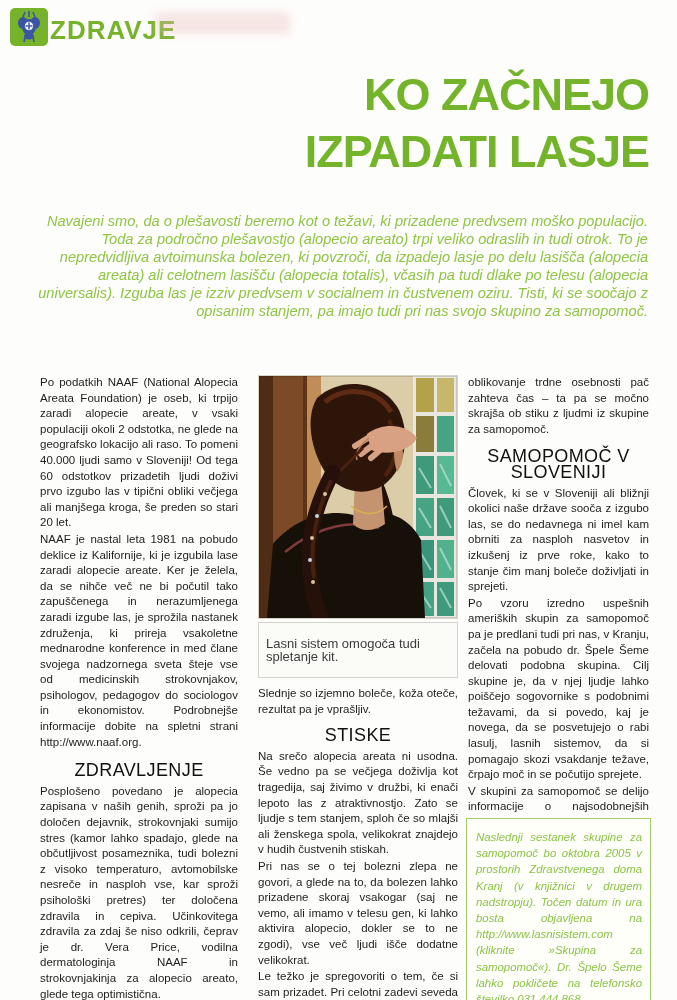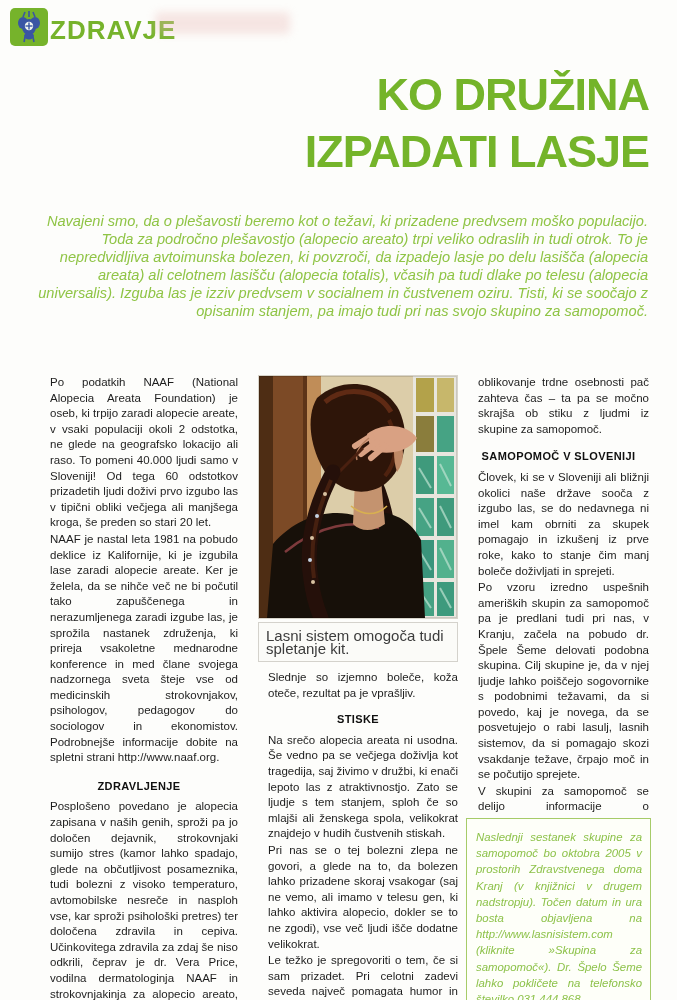--- a/index.html
+++ b/index.html
@@ -16,35 +16,35 @@
     background:#e9b9b6;opacity:.35;filter:blur(4px);border-radius:4px;}
   
   .headline{position:absolute;top:66px;right:28px;text-align:right;color:#74b42a;
     font-weight:bold;font-size:45px;line-height:57px;letter-spacing:-1px;}
   
   .intro{position:absolute;top:212px;left:30px;width:618px;text-align:right;
     font-style:italic;color:#8fc445;font-size:14.6px;line-height:18px;}
   
   .col{position:absolute;top:375px;font-size:11.5px;line-height:15.6px;color:#1d1d1d;
     text-align:justify;}
-  .col p{margin:0 0 0 10px;}
+  .col p{margin:0 0 0 0;}
   .col p + p{margin-top:1px;}
   .col-1{left:40px;width:198px;}
   .col-2{left:258px;width:200px;}
   .col-3{left:468px;width:181px;}
-  .col h3{margin:13px 0 5px 0;font-size:11px;letter-spacing:.4px;text-align:center;
-    color:#101010;font-weight:bold;}
+  .col h3{margin:13px 0 5px 0;font-size:18px;letter-spacing:.4px;text-align:center;
+    color:#101010;font-weight:normal;}
   .col-2 h3{margin-top:11px;}
   .col-3 h3{margin-top:12px;}
   .url{font-weight:normal;}
   
   .photo-wrap{width:200px;margin-bottom:8px;}
   .photo{width:198px;height:242px;border:1px solid #d8d4ca;display:block;}
   .caption{margin-top:3px;border:1px solid #d4d2cc;background:#fbfbf8;color:#3c3c3c;
-    font-size:15px;line-height:13px;padding:6px 7px;text-align:left;}
+    font-size:13px;line-height:13px;padding:14px 7px;text-align:left;}
   
   .infobox{position:absolute;left:466px;top:818px;width:166px;border:1px solid #a6cb69;
     background:#fefff9;padding:10px 8px 9px 9px;font-style:italic;color:#8dc24a;
     font-size:11.4px;line-height:16.2px;text-align:justify;}
   
   .footer{position:absolute;left:40px;right:28px;top:1025px;display:flex;
     justify-content:space-between;align-items:baseline;color:#4a4a4a;}
   .page-num{font-size:11.5px;}
   .mag-name{font-size:12px;letter-spacing:.3px;font-weight:bold;}
 </style>
@@ -70,21 +70,21 @@
           <line x1="15.5" y1="18" x2="22.5" y2="18"></line>
         </g>
       <ellipse cx="19" cy="28" rx="5" ry="3.5" fill="#3a55a4"></ellipse>
     </svg>
   </div>
   <div class="section-label">ZDRAVJE</div>
 </div>
 <div class="bleed-artifact"></div>
 
 <div class="headline">
-  <div>KO DRUŽINA</div>
+  <div>KO ZAČNEJO</div>
   <div>IZPADATI LASJE</div>
 </div>
 
 <div class="intro">Navajeni smo, da o plešavosti beremo kot o težavi, ki prizadene predvsem moško populacijo. Toda za področno plešavostjo (alopecio areato) trpi veliko odraslih in tudi otrok. To je nepredvidljiva avtoimunska bolezen, ki povzroči, da izpadejo lasje po delu lasišča (alopecia areata) ali celotnem lasišču (alopecia totalis), včasih pa tudi dlake po telesu (alopecia universalis). Izguba las je izziv predvsem v socialnem in čustvenem oziru. Tisti, ki se soočajo z opisanim stanjem, pa imajo tudi pri nas svojo skupino za samopomoč.</div>
 
 <div class="col col-1">
   <p>Po podatkih NAAF (National Alopecia Areata Foundation) je oseb, ki trpijo zaradi alopecie areate, v vsaki populaciji okoli 2 odstotka, ne glede na geografsko lokacijo ali raso. To pomeni 40.000 ljudi samo v Sloveniji! Od tega 60 odstotkov prizadetih ljudi doživi prvo izgubo las v tipični obliki večjega ali manjšega kroga, še preden so stari 20 let.</p>
   <p><span>NAAF je nastal leta 1981 na pobudo deklice iz Kalifornije, ki je izgubila lase zaradi alopecie areate. Ker je želela, da se nihče več ne bi počutil tako zapuščenega in nerazumljenega zaradi izgube las, je sprožila nastanek združenja, ki prireja vsakoletne mednarodne konference in med člane svojega nadzornega sveta šteje vse od medicinskih strokovnjakov, psihologov, pedagogov do sociologov in ekonomistov. Podrobnejše informacije dobite na spletni strani</span>
     <span class="url">http://www.naaf.org.</span></p>
   <h3>ZDRAVLJENJE</h3>
@@ -175,21 +175,21 @@
   <p>Slednje so izjemno boleče, koža oteče, rezultat pa je vprašljiv.</p>
   <h3>STISKE</h3>
   <p>Na srečo alopecia areata ni usodna. Še vedno pa se večjega doživlja kot tragedija, saj živimo v družbi, ki enači lepoto las z atraktivnostjo. Zato se ljudje s tem stanjem, sploh če so mlajši ali ženskega spola, velikokrat znajdejo v hudih čustvenih stiskah.</p>
   <p>Pri nas se o tej bolezni zlepa ne govori, a glede na to, da bolezen lahko prizadene skoraj vsakogar (saj ne vemo, ali imamo v telesu gen, ki lahko aktivira alopecio, dokler se to ne zgodi), vse več ljudi išče dodatne velikokrat.</p>
   <p>Le težko je spregovoriti o tem, če si sam prizadet. Pri celotni zadevi seveda največ pomagata humor in pozitiven odnos do življenja. A</p>
 </div>
 
 <div class="col col-3">
   <p>oblikovanje trdne osebnosti pač zahteva čas – ta pa se močno skrajša ob stiku z ljudmi iz skupine za samopomoč.</p>
   <h3>SAMOPOMOČ V SLOVENIJI</h3>
-  <p>Človek, ki se v Sloveniji ali bližnji okolici naše države sooča z izgubo las, se do nedavnega ni imel kam obrniti za skupek pomagajo in izkušenj iz prve roke, kako to stanje čim manj boleče doživljati in sprejeti.</p>
+  <p>Človek, ki se v Sloveniji ali bližnji okolici naše države sooča z izgubo las, se do nedavnega ni imel kam obrniti za nasploh nasvetov in izkušenj iz prve roke, kako to stanje čim manj boleče doživljati in sprejeti.</p>
   <p>Po vzoru izredno uspešnih ameriških skupin za samopomoč pa je predlani tudi pri nas, v Kranju, začela na pobudo dr. Špele Šeme delovati podobna skupina. Cilj skupine je, da v njej ljudje lahko poiščejo sogovornike s podobnimi težavami, da si povedo, kaj je novega, da se posvetujejo o rabi lasulj, lasnih sistemov, da si pomagajo skozi vsakdanje težave, črpajo moč in se počutijo sprejete.</p>
   <p>V skupini za samopomoč se delijo informacije o najsodobnejših načinih za psihično in estetsko premoščanje travm, povezanih s tematiko, ter tkejo prijateljstva. Glede estetskega premoščanja težave zanimanje v skupini sproža novost, ki je v ZDA že izpodrinila neprijetno presajanje las in nepraktične lasulje. Imenuje se lasni sistem, primerna pa je</p>
 </div>
 
 <div class="infobox">Naslednji sestanek skupine za samopomoč bo oktobra 2005 v prostorih Zdravstvenega doma Kranj (v knjižnici v drugem nadstropju). Točen datum in ura bosta objavljena na http://www.lasnisistem.com (kliknite »Skupina za samopomoč«). Dr. Špelo Šeme lahko pokličete na telefonsko številko 031 444 868.</div>
 
 <div class="footer">
   <span class="page-num">46</span>
   <span class="mag-name">OTROK IN DRUŽINA, oktober 05</span>
 </div>

